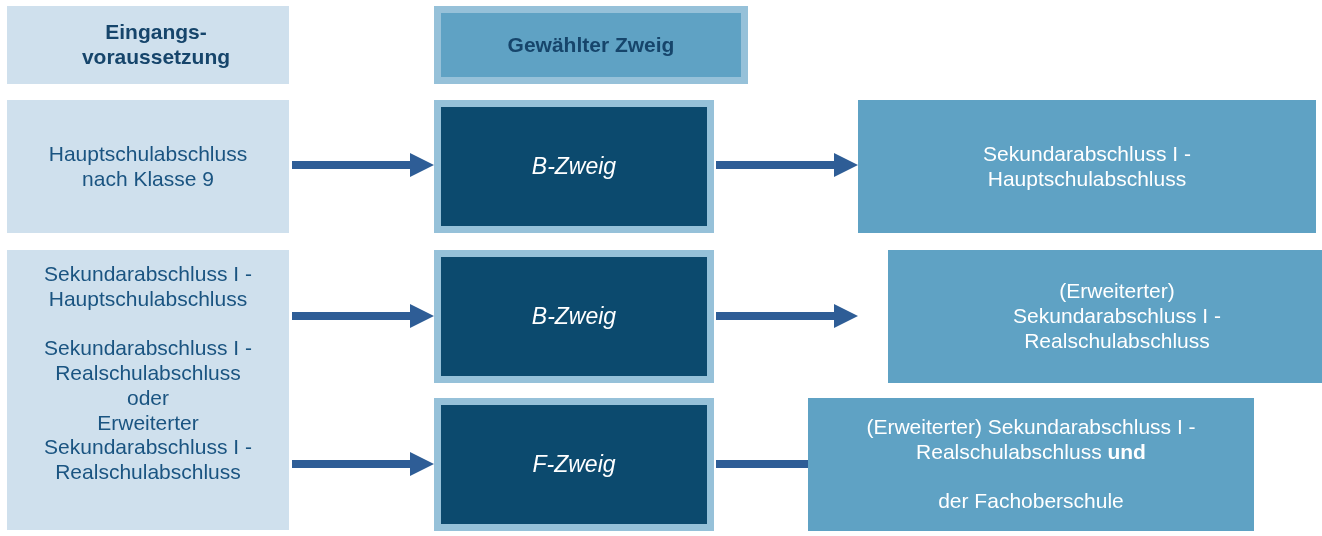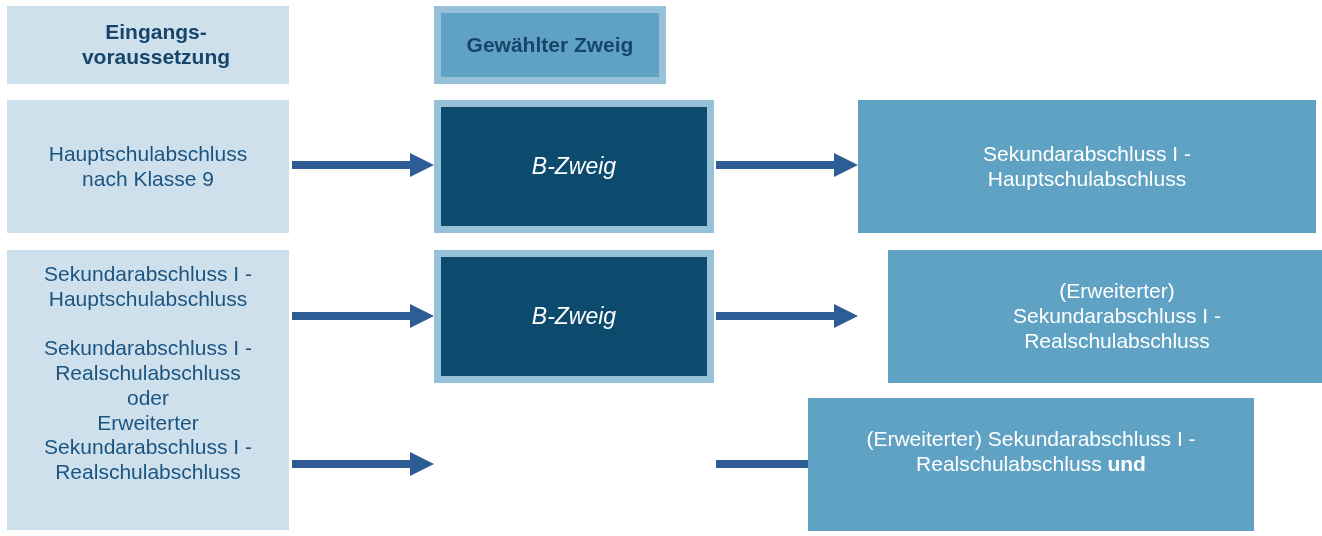--- a/index.html
+++ b/index.html
@@ -107,21 +107,21 @@
 </head>
 <body>
 
 <div id="canvas">
 
   <div class="box col1 header" style="left:7px; top:6px; width:282px; height:78px;">
     <span class="txt">Eingangs-
 voraussetzung</span>
   </div>
 
-  <div class="box col2 header" style="left:434px; top:6px; width:232px; height:78px;">
+  <div class="box col2 header" style="left:434px; top:6px; width:314px; height:78px;">
     <div class="inner">
       <span class="txt">Gewählter Zweig</span>
     </div>
   </div>
 
 
   <div class="box col1" style="left:7px; top:100px; width:282px; height:133px;">
     <span class="txt">Hauptschulabschluss
 nach Klasse 9</span>
   </div>
@@ -184,24 +184,29 @@
 Sekundarabschluss I -
 Realschulabschluss</span>
   </div>
 
   <div class="arrow" style="left:292px; top:451px; width:142px;">
     <svg width="142" height="26" viewBox="0 0 142 26">
       <path d="M0 9 H118 V1 L142 13 L118 25 V17 H0 Z" fill="#2e5d96"></path>
     </svg>
   </div>
 
+  <div class="box col2" style="left:434px; top:398px; width:280px; height:133px;">
+    <div class="inner">
+      <span class="txt">F-Zweig</span>
+    </div>
+  </div>
 
   <div class="arrow" style="left:716px; top:451px; width:142px;">
     <svg width="142" height="26" viewBox="0 0 142 26">
       <path d="M0 9 H118 V1 L142 13 L118 25 V17 H0 Z" fill="#2e5d96"></path>
     </svg>
   </div>
 
   <div class="box col3" style="left:808px; top:398px; width:446px; height:133px;">
-    <span class="txt"><span>(Erweiterter) Sekundarabschluss I -</span><br><span>Realschulabschluss </span><b>und</b><br><br></span>
+    <span class="txt"><span>(Erweiterter) Sekundarabschluss I -</span><br><span>Realschulabschluss </span><b>und</b><br><br><span>der Fachoberschule</span></span>
   </div>
 
 </div>
 
 </body></html>

